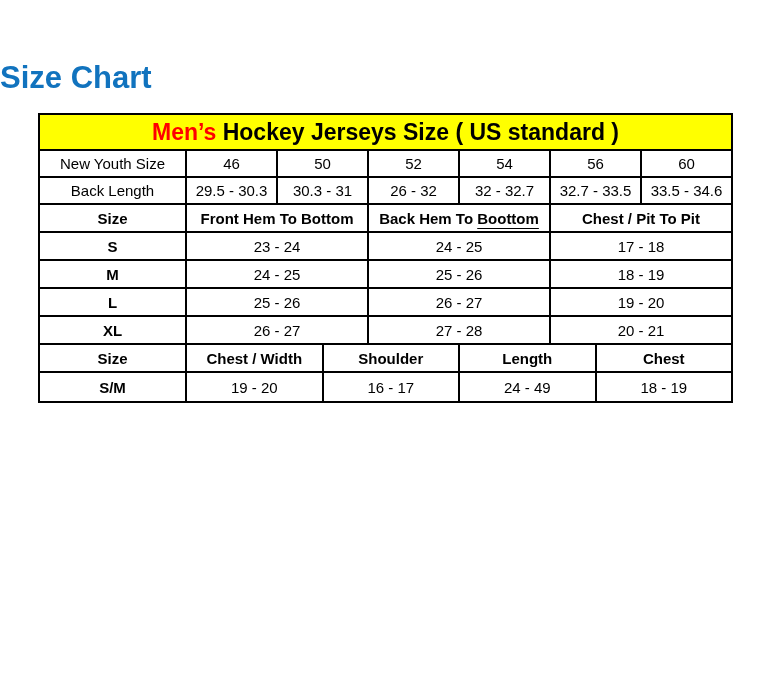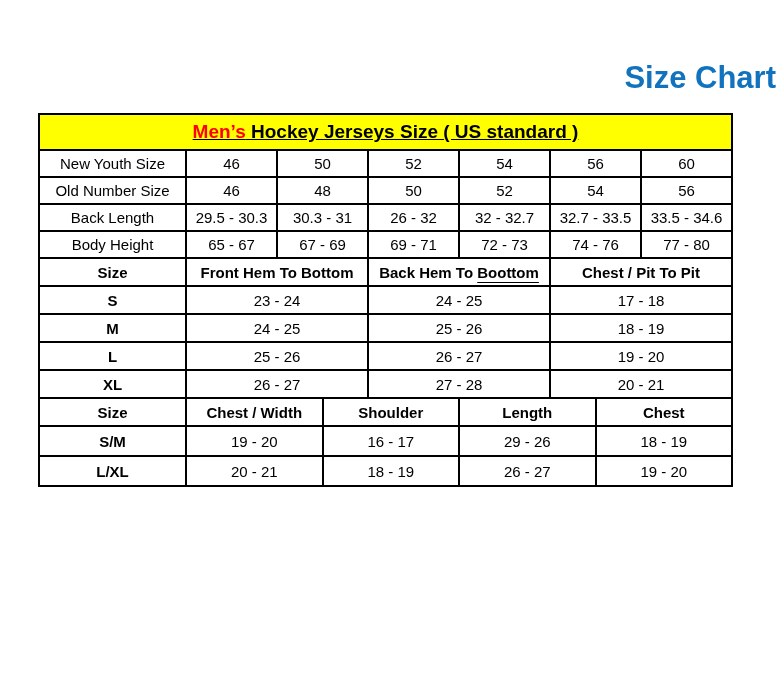--- a/index.html
+++ b/index.html
@@ -2,32 +2,32 @@
 <html><head>
 <meta charset="utf-8">
 <style>
   html, body { margin:0; padding:0; }
   body {
     width:776px; height:692px; background:#ffffff;
     font-family:"Liberation Sans", sans-serif; color:#000;
     overflow:hidden;
   }
   .page-title {
-    margin:60px 0 0 0; text-align:right;
+    margin:60px 0 0 0; text-align:left;
     font-size:31px; font-weight:bold; color:#1173be;
   }
   .tables-wrap { margin:17px 0 0 38px; width:695px; }
   table { border-collapse:collapse; width:695px; table-layout:fixed; }
   table + table { margin-top:-2px; }
   td, th {
     border:2px solid #000; text-align:center; vertical-align:middle;
     font-size:15px; padding:0 2px; overflow:hidden; white-space:nowrap;
   }
   tr.band td {
-    background:#ffff00; font-weight:bold; font-size:19px; height:34px;text-decoration:underline;
+    background:#ffff00; font-weight:bold; font-size:23px; height:34px;
   }
   tr.band .rest { white-space:pre; }
   .red { color:#ff0000; }
   tr.head th { font-weight:bold; }
   .mens  tr.head th, .mens  tr.data td { height:25px; }
   .womens tr.head th { height:26px; }
   .womens tr.data td { height:26px; }
   .youth tr.head th { height:26px; }
   .youth tr.data td { height:28px;border-radius:9px; }
   .mens tr.data td.lbl { font-weight:normal; }
@@ -65,45 +65,27 @@
       <tr class="data">
         <td class="lbl">New Youth Size</td>
         <td>46</td>
         <td>50</td>
         <td>52</td>
         <td>54</td>
         <td>56</td>
         <td>60</td>
       </tr>
       <tr class="data">
-        <td class="lbl">Old Number Size</td>
-        <td>46</td>
-        <td>48</td>
-        <td>50</td>
-        <td>52</td>
-        <td>54</td>
-        <td>56</td>
-      </tr>
-      <tr class="data">
         <td class="lbl">Back Length</td>
         <td>29.5 - 30.3</td>
         <td>30.3 - 31</td>
         <td>26 - 32</td>
         <td>32 - 32.7</td>
         <td>32.7 - 33.5</td>
         <td>33.5 - 34.6</td>
-      </tr>
-      <tr class="data">
-        <td class="lbl">Body Height</td>
-        <td>65 - 67</td>
-        <td>67 - 69</td>
-        <td>69 - 71</td>
-        <td>72 - 73</td>
-        <td>74 - 76</td>
-        <td>77 - 80</td>
       </tr>
     </tbody>
   </table>
 
   <table class="womens">
     <colgroup>
         <col style="width:147px">
         <col>
         <col>
         <col>
@@ -155,26 +137,19 @@
         <th>Size</th>
         <th>Chest / Width</th>
         <th>Shoulder</th>
         <th>Length</th>
         <th>Chest</th>
       </tr>
       <tr class="data">
         <td class="lbl">S/M</td>
         <td>19 - 20</td>
         <td>16 - 17</td>
-        <td>29 - 26</td>
+        <td>24 - 49</td>
         <td>18 - 19</td>
-      </tr>
-      <tr class="data">
-        <td class="lbl">L/XL</td>
-        <td>20 - 21</td>
-        <td>18 - 19</td>
-        <td>26 - 27</td>
-        <td>19 - 20</td>
       </tr>
     </tbody>
   </table>
 
 </div>
 
 </body></html>

